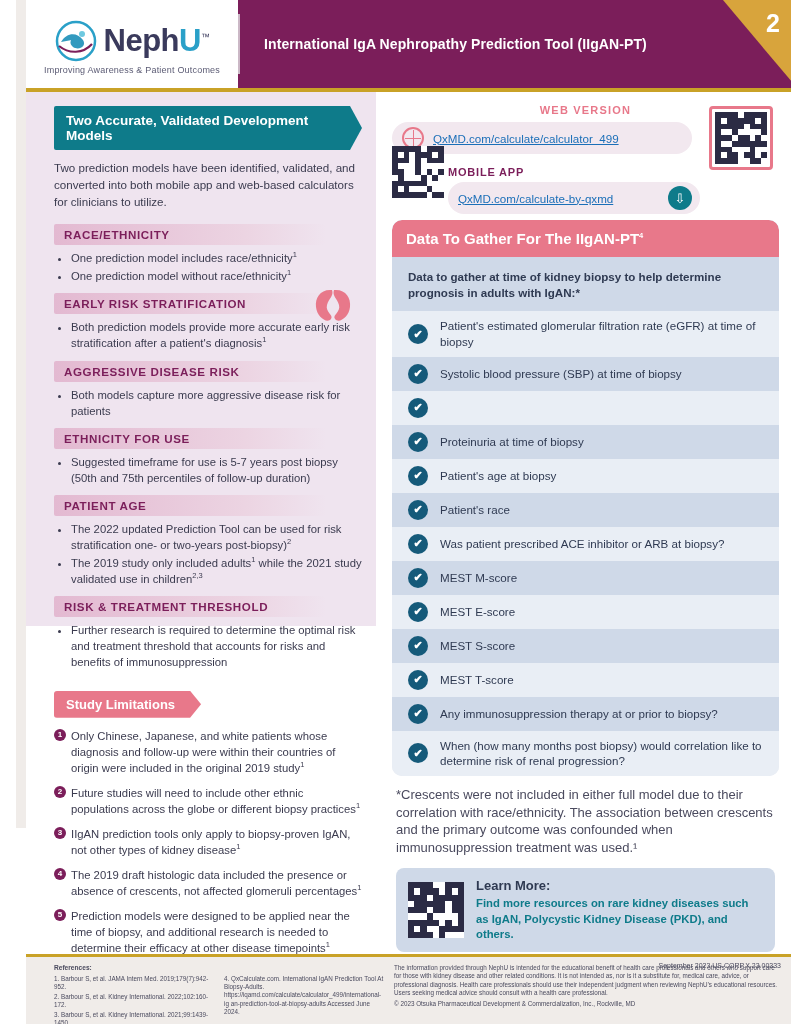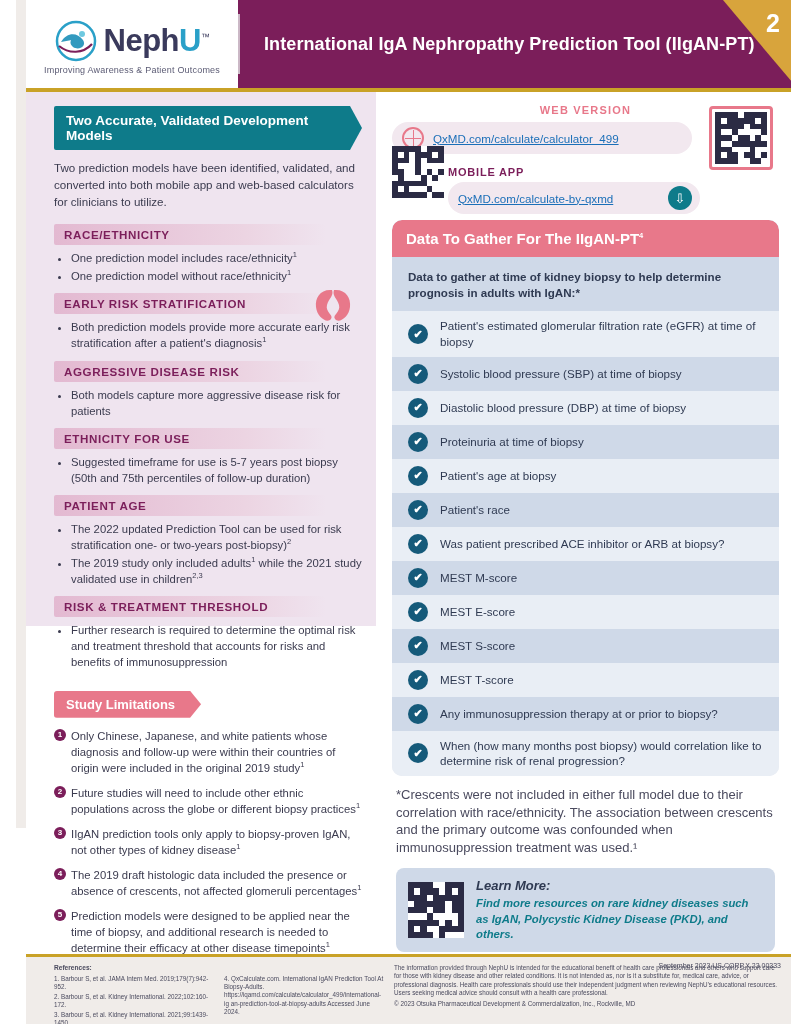--- a/index.html
+++ b/index.html
@@ -54,21 +54,21 @@
     display: flex;
     align-items: center;
     clip-path: polygon(0 0, 100% 0, 100% 100%, 0 100%);
   }
   .header-divider {
     position: absolute; left: 0; top: 14px; bottom: 14px;
     width: 2px; background: #cbb8c6;
   }
   .header-title {
     color: #ffffff;
-    font-size: 18px;
+    font-size: 14px;
     font-weight: bold;
     padding-left: 26px;
     letter-spacing: .1px;
     text-align: right;
   }
   .corner-tri {
     position: absolute; right: 0; top: 0;
     width: 0; height: 0;
     border-top: 88px solid #d8a43c;
     border-left: 74px solid transparent;
@@ -249,21 +249,20 @@
     font-size: 13px; line-height: 1.35; color: #4a4a5e;
     margin: 10px 4px 0 4px;
   }
 
   .learn {
     margin: 12px 4px 0 4px;
     background: #cfd9e8;
     border-radius: 8px;
     display: flex; align-items: center; gap: 12px;
     padding: 10px 12px;
-    font-style: italic;
   }
   .learn-qr { width: 56px; height: 56px; flex: none; }
   .learn-title { font-size: 13px; font-weight: bold; color: #2f3a52; margin-bottom: 3px; }
   .learn-body { font-size: 11.3px; line-height: 1.36; color: #0e7b8a; font-weight: bold; }
 
   
   .foot-rule { height: 3px; background: #c9a227; }
   .footer {
     height: 68px;
     background: #f0ece9;
@@ -559,21 +558,20 @@
             <div class="row">
               <span class="chk">✔</span>
               <span class="row-txt">Patient's estimated glomerular filtration rate (eGFR) at time of biopsy</span>
             </div>
             <div class="row">
               <span class="chk">✔</span>
               <span class="row-txt">Systolic blood pressure (SBP) at time of biopsy</span>
             </div>
             <div class="row">
               <span class="chk">✔</span>
-              <span class="row-txt">Diastolic blood pressure (DBP) at time of biopsy</span>
             </div>
             <div class="row">
               <span class="chk">✔</span>
               <span class="row-txt">Proteinuria at time of biopsy</span>
             </div>
             <div class="row">
               <span class="chk">✔</span>
               <span class="row-txt">Patient's age at biopsy</span>
             </div>
             <div class="row">

